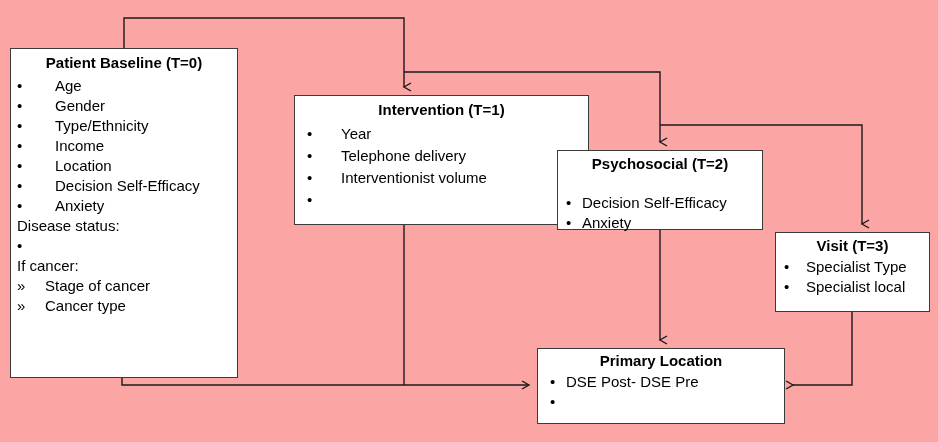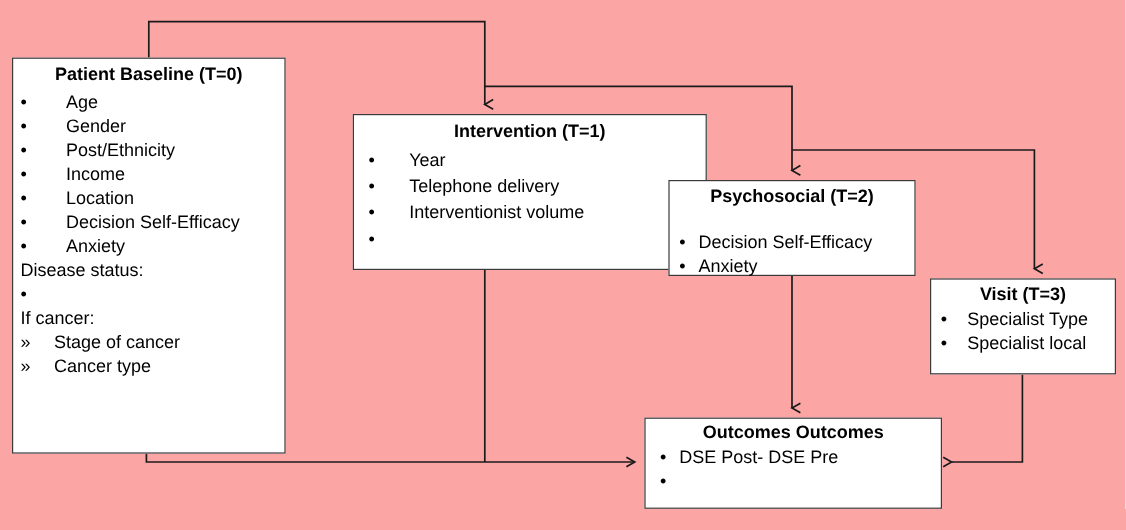--- a/index.html
+++ b/index.html
@@ -146,21 +146,21 @@
       <li>
           <span class="bullet">•</span>
           <span class="item-text">Age</span>
         </li>
       <li>
           <span class="bullet">•</span>
           <span class="item-text">Gender</span>
         </li>
       <li>
           <span class="bullet">•</span>
-          <span class="item-text">Post/Ethnicity</span>
+          <span class="item-text">Type/Ethnicity</span>
         </li>
       <li>
           <span class="bullet">•</span>
           <span class="item-text">Income</span>
         </li>
       <li>
           <span class="bullet">•</span>
           <span class="item-text">Location</span>
         </li>
       <li>
@@ -234,21 +234,21 @@
           <span class="item-text">Specialist Type</span>
         </li>
       <li>
           <span class="bullet">•</span>
           <span class="item-text">Specialist local</span>
         </li>
     </ul>
   </div>
 
   <div class="node-box" id="box-primary-outcomes">
-    <div class="node-title">Outcomes Outcomes</div>
+    <div class="node-title">Primary Location</div>
     <ul class="node-list">
       <li>
           <span class="bullet">•</span>
           <span class="item-text">DSE Post- DSE Pre</span>
         </li>
       <li>
           <span class="bullet">•</span>
         </li>
     </ul>
   </div>

